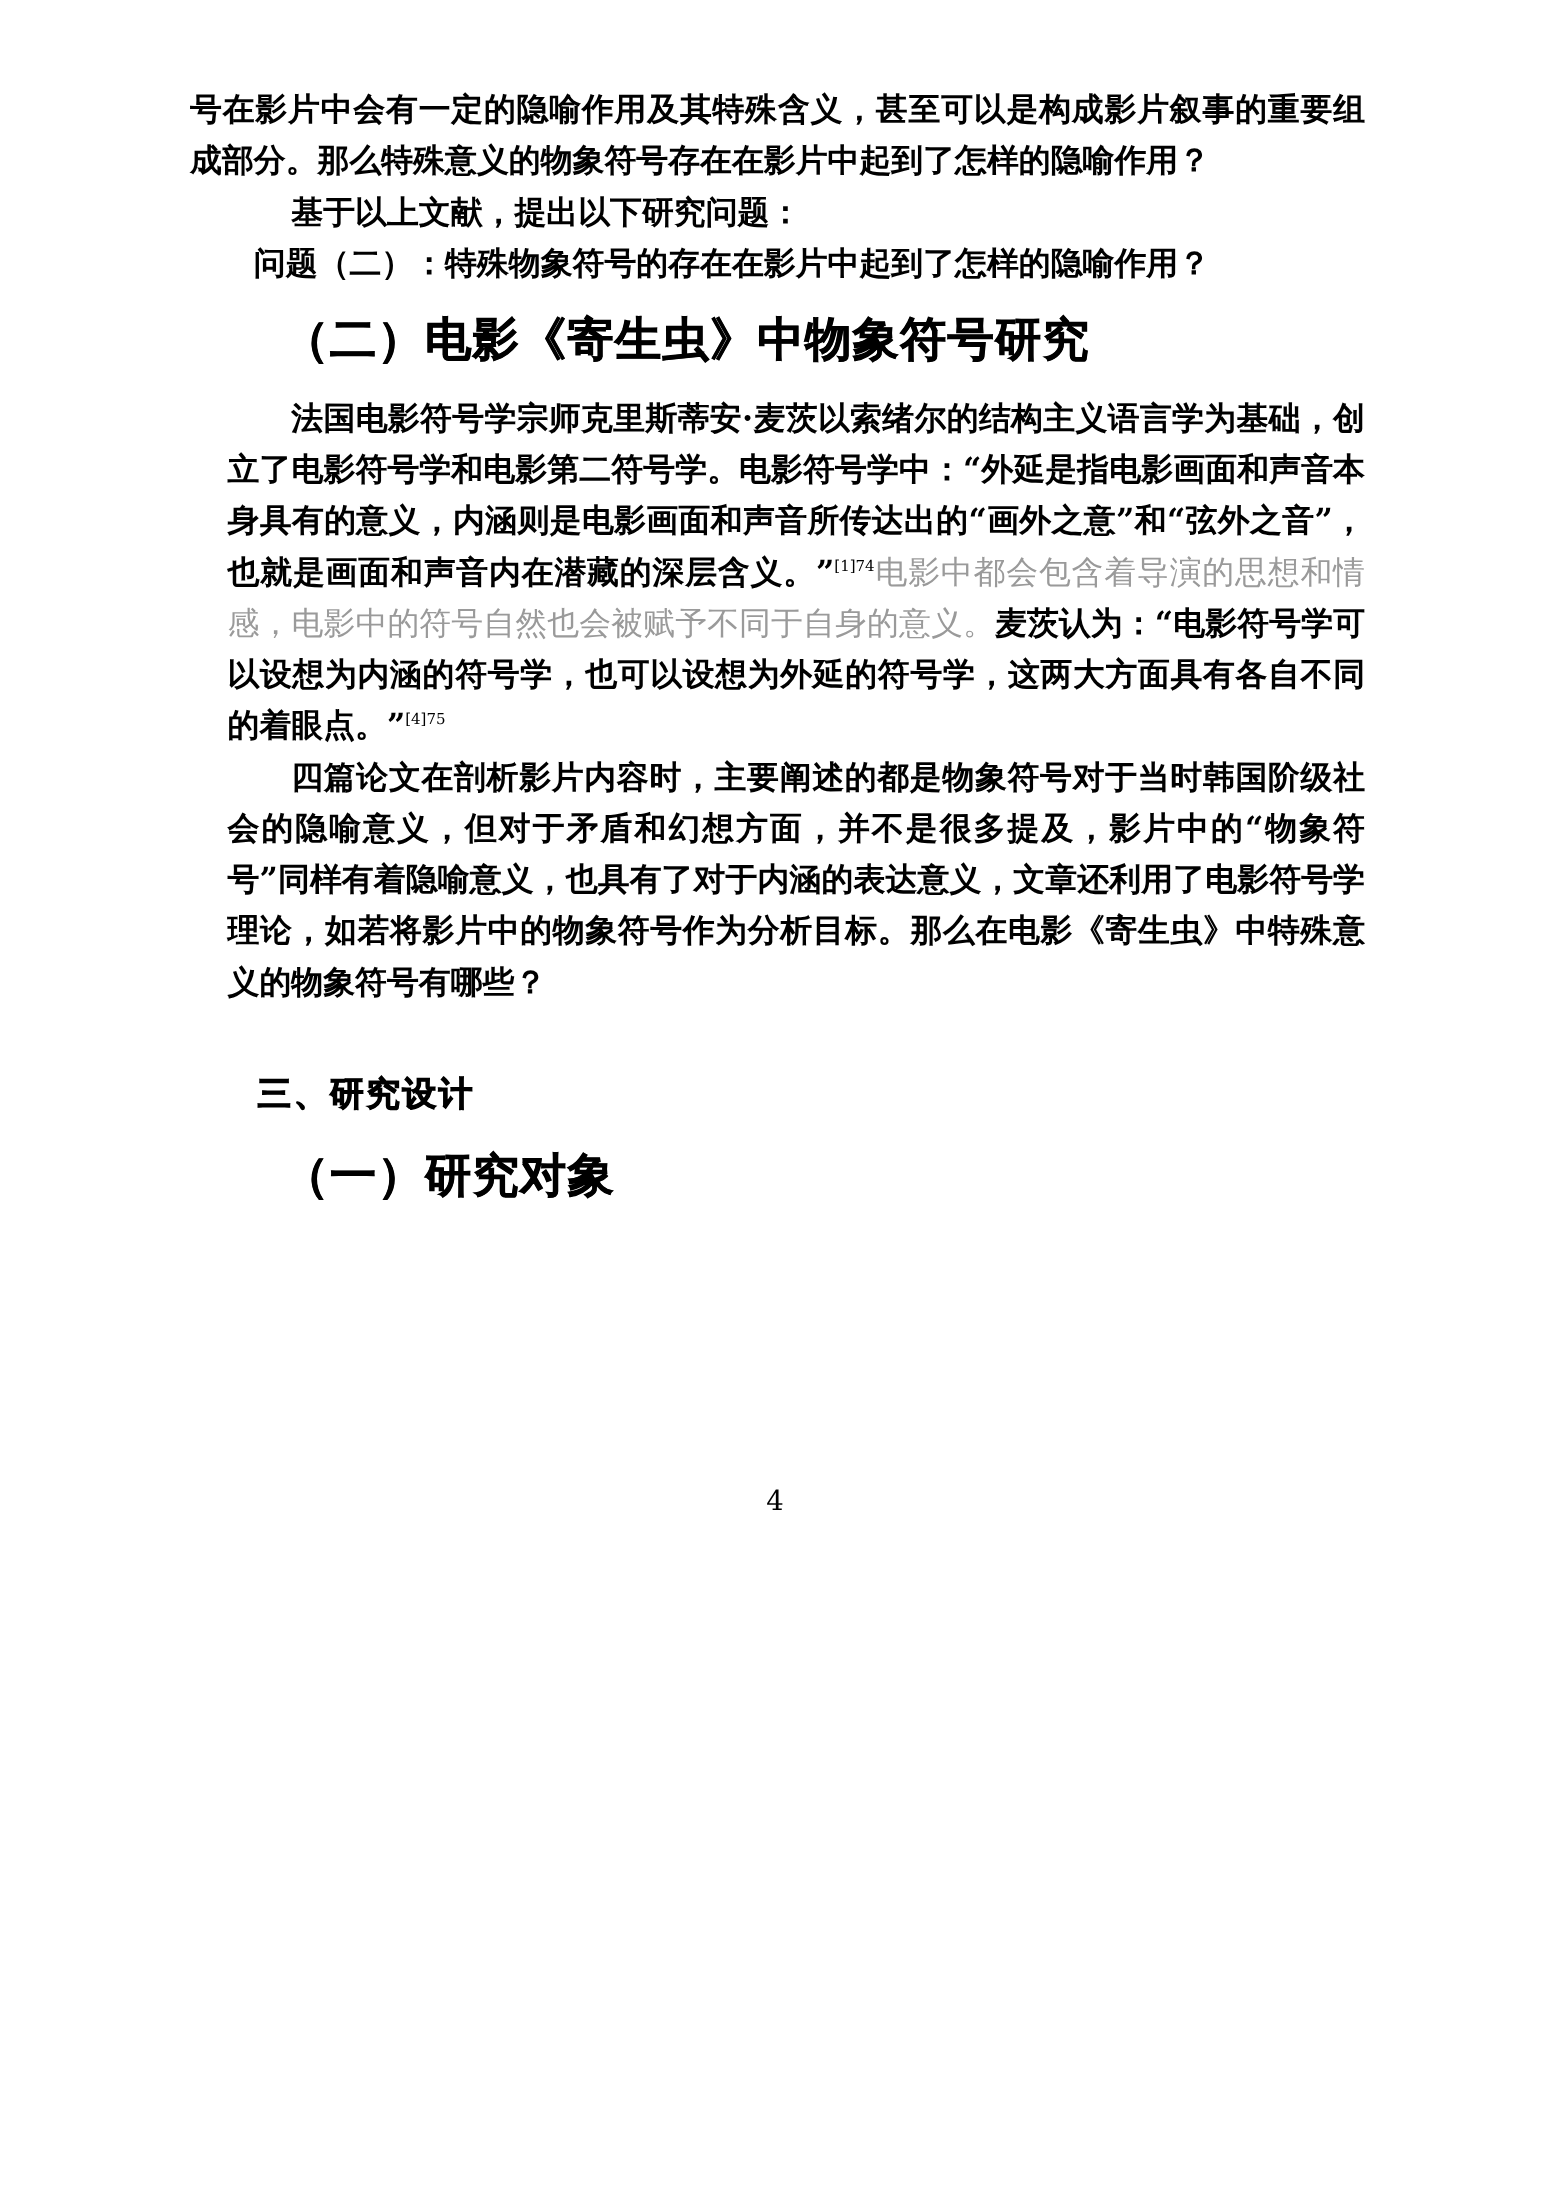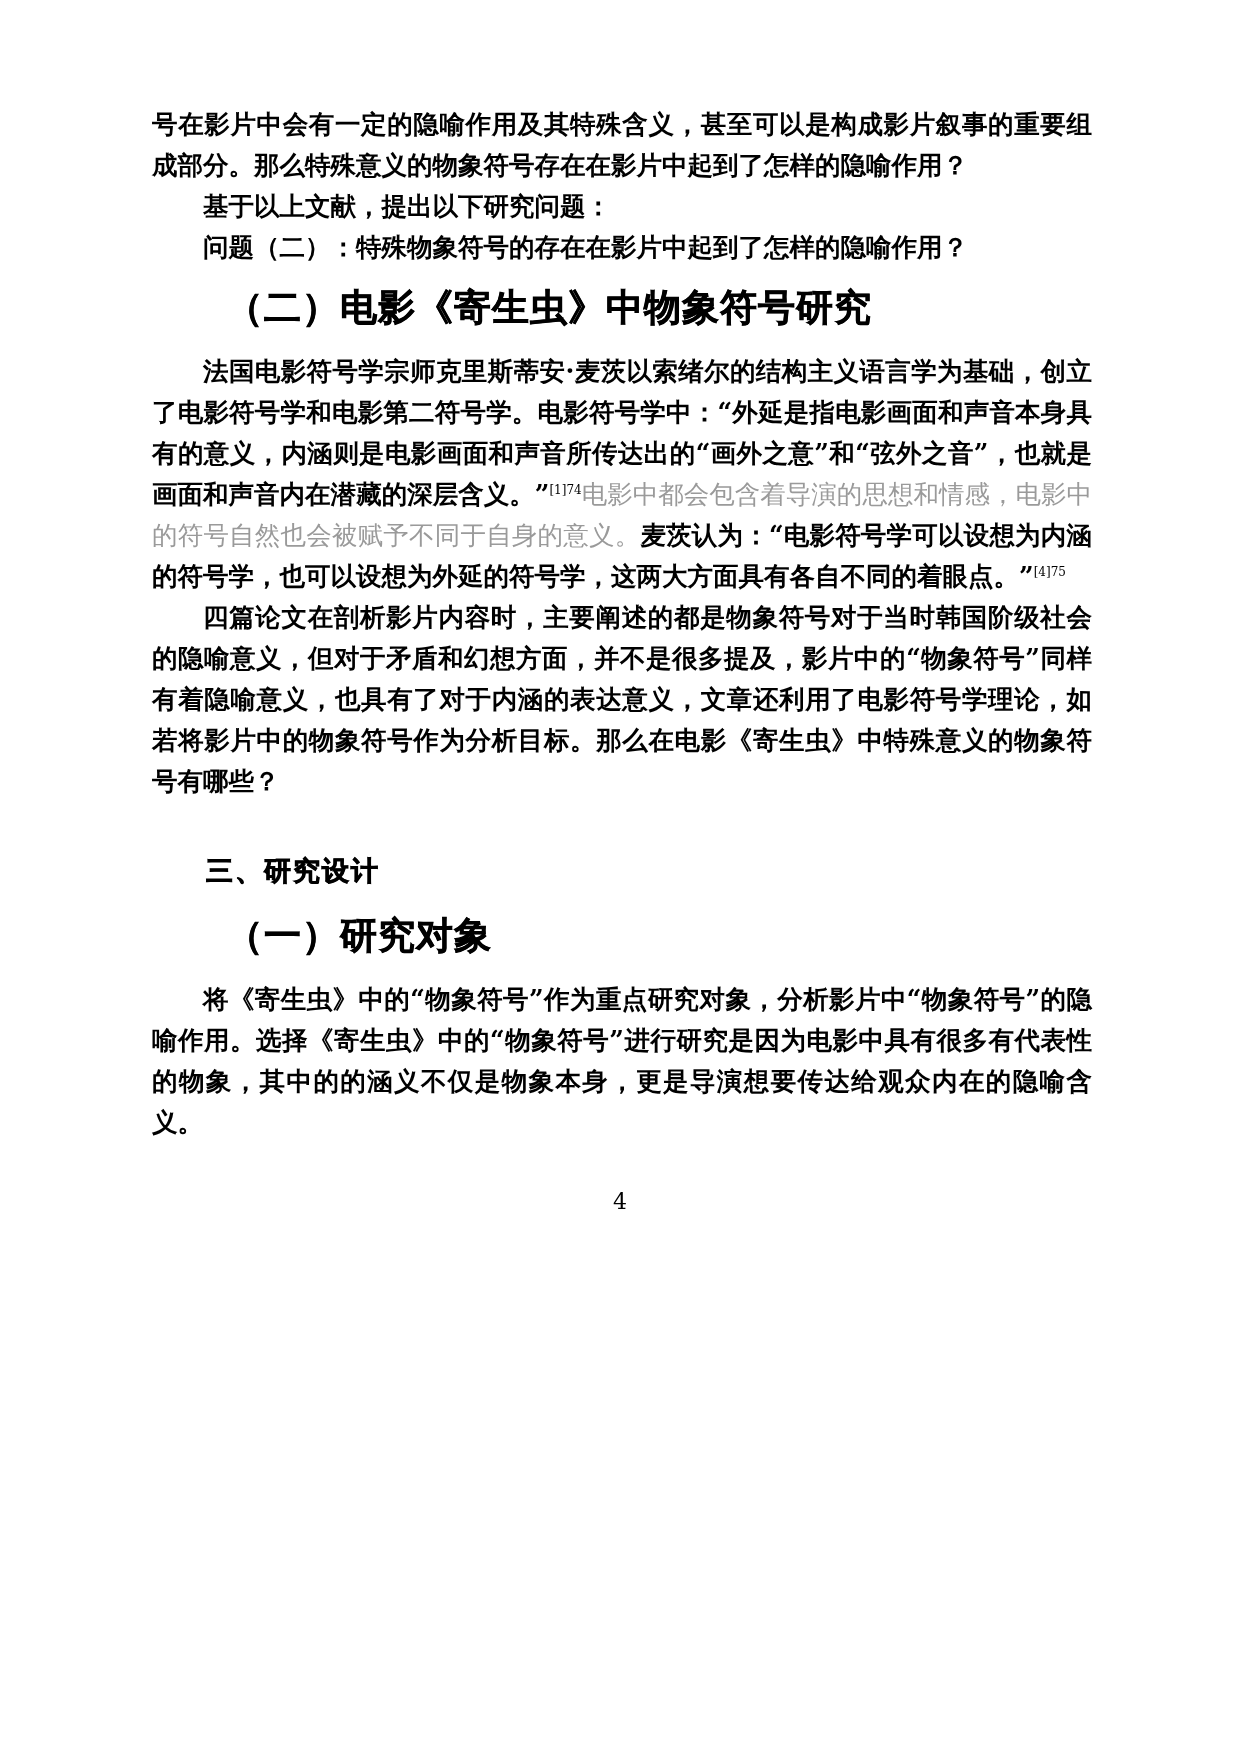--- a/index.html
+++ b/index.html
@@ -6,36 +6,37 @@
     margin: 0;
     padding: 0;
     background: #ffffff;
   }
   .page {
     position: relative;
     width: 1240px;
     height: 1306px;
     background: #ffffff;
     box-sizing: border-box;
-    padding: 104px 148px 0 152px;
+    padding: 68px 148px 0 152px;
     font-family: "DejaVu Serif", "Liberation Serif", serif;
     color: #000000;
     overflow: hidden;
   }
   .body-text {
     font-size: 25.5px;
     line-height: 41px;
     text-align: justify;
     text-justify: inter-ideograph;
     letter-spacing: 0px;
     margin: 0;
     font-weight: 600;
   }
   .indent {
     text-indent: 2em;
+    margin-left: 30px;
   }
   .gray {
     color: #9a9a9a;
     font-weight: 400;
   }
   sup.ref {
     font-size: 12px;
     vertical-align: super;
     line-height: 0;
     font-weight: 400;
@@ -93,20 +94,19 @@
 
 
   <p class="body-text indent">四篇论文在剖析影片内容时，主要阐述的都是物象符号对于当时韩国阶级社会的隐喻意义，但对于矛盾和幻想方面，并不是很多提及，影片中的“物象符号”同样有着隐喻意义，也具有了对于内涵的表达意义，文章还利用了电影符号学理论，如若将影片中的物象符号作为分析目标。那么在电影《寄生虫》中特殊意义的物象符号有哪些？</p>
 
   <h1 class="chapter-head">三、研究设计</h1>
 
   <h2 class="sec-head">（一）研究对象</h2>
 
   <div class="gap-sm"></div>
 
-  <p class="body-text indent">将《寄生虫》中的“物象符号”作为重点研究对象，分析影片中“物象符号”的隐喻作用。选择《寄生虫》中的“物象符号”进行研究是因为电影中具有很多有代表性的物象，其中的的涵义不仅是物象本身，更是导演想要传达给观众内在的隐喻含义。</p>
 
 
   <div class="gap-sm"></div>
 
   <div class="page-number">4</div>
 
 </div>
 
 </body></html>

